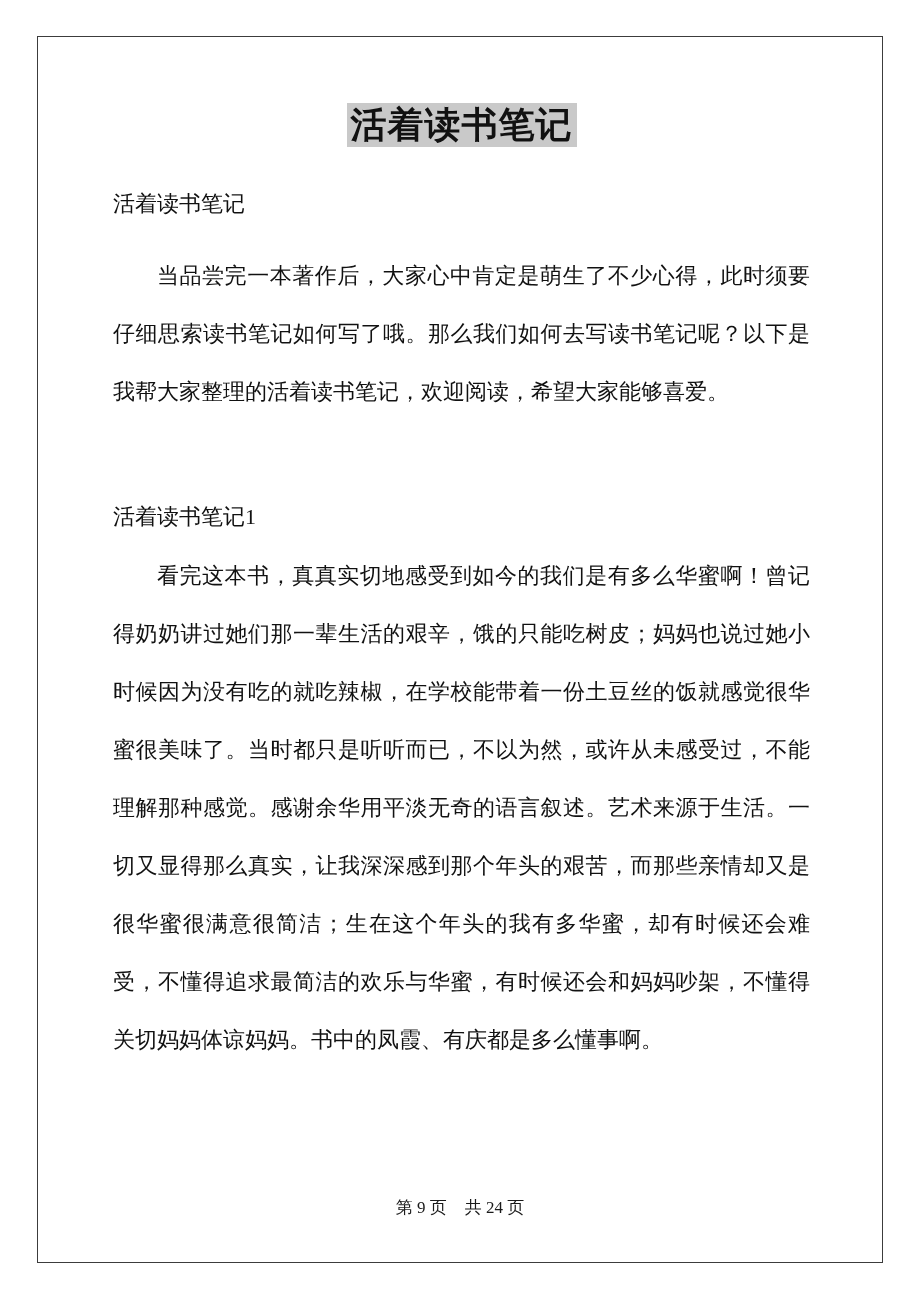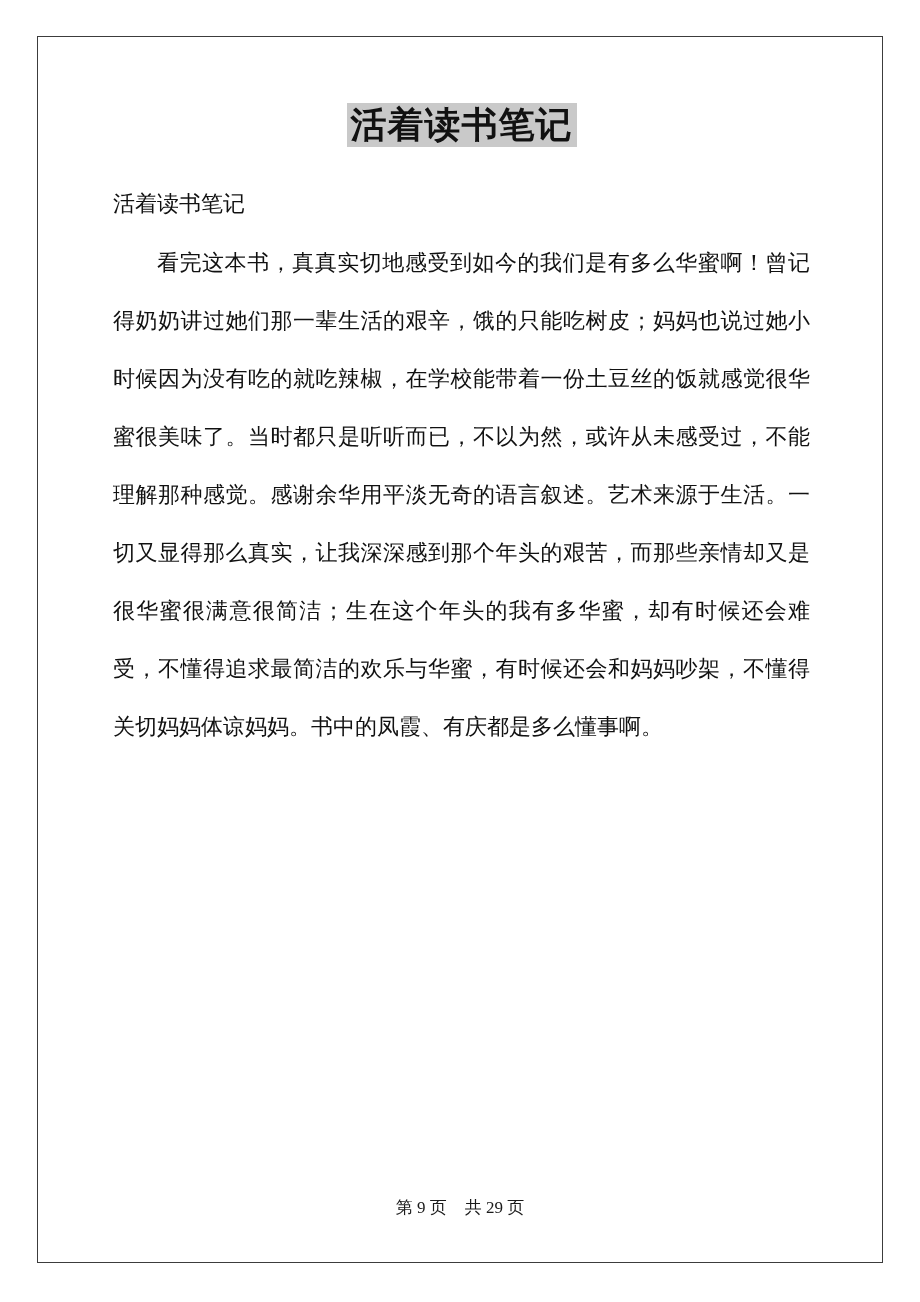--- a/index.html
+++ b/index.html
@@ -85,22 +85,24 @@
 
 <div class="page-frame">
   <div class="content">
 
     <div class="doc-title">
       <span class="hl">活着读书笔记</span>
     </div>
 
     <div class="subtitle">活着读书笔记</div>
 
+    <p class="para intro">当品尝完一本著作后，大家心中肯定是萌生了不少心得，此时须要仔细思索读书笔记如何写了哦。那么我们如何去写读书笔记呢？以下是我帮大家整理的活着读书笔记，欢迎阅读，希望大家能够喜爱。</p>
 
+    <div class="sec-heading">活着读书笔记1</div>
 
     <p class="para sec-para">看完这本书，真真实切地感受到如今的我们是有多么华蜜啊！曾记得奶奶讲过她们那一辈生活的艰辛，饿的只能吃树皮；妈妈也说过她小时候因为没有吃的就吃辣椒，在学校能带着一份土豆丝的饭就感觉很华蜜很美味了。当时都只是听听而已，不以为然，或许从未感受过，不能理解那种感觉。感谢余华用平淡无奇的语言叙述。艺术来源于生活。一切又显得那么真实，让我深深感到那个年头的艰苦，而那些亲情却又是很华蜜很满意很简洁；生在这个年头的我有多华蜜，却有时候还会难受，不懂得追求最简洁的欢乐与华蜜，有时候还会和妈妈吵架，不懂得关切妈妈体谅妈妈。书中的凤霞、有庆都是多么懂事啊。</p>
 
   </div>
 
   <div class="page-footer">
-    <span>第 9 页</span><span class="gap"></span><span>共 29 页</span>
+    <span>第 9 页</span><span class="gap"></span><span>共 24 页</span>
   </div>
 </div>
 
 </body></html>

